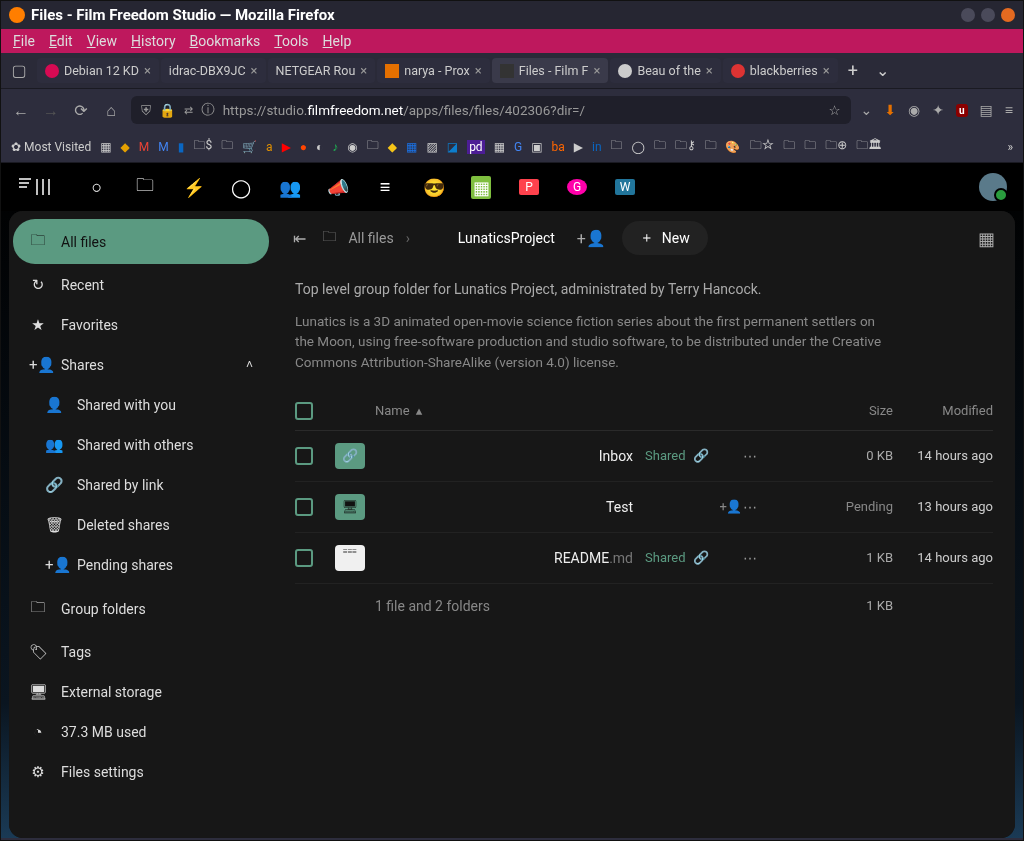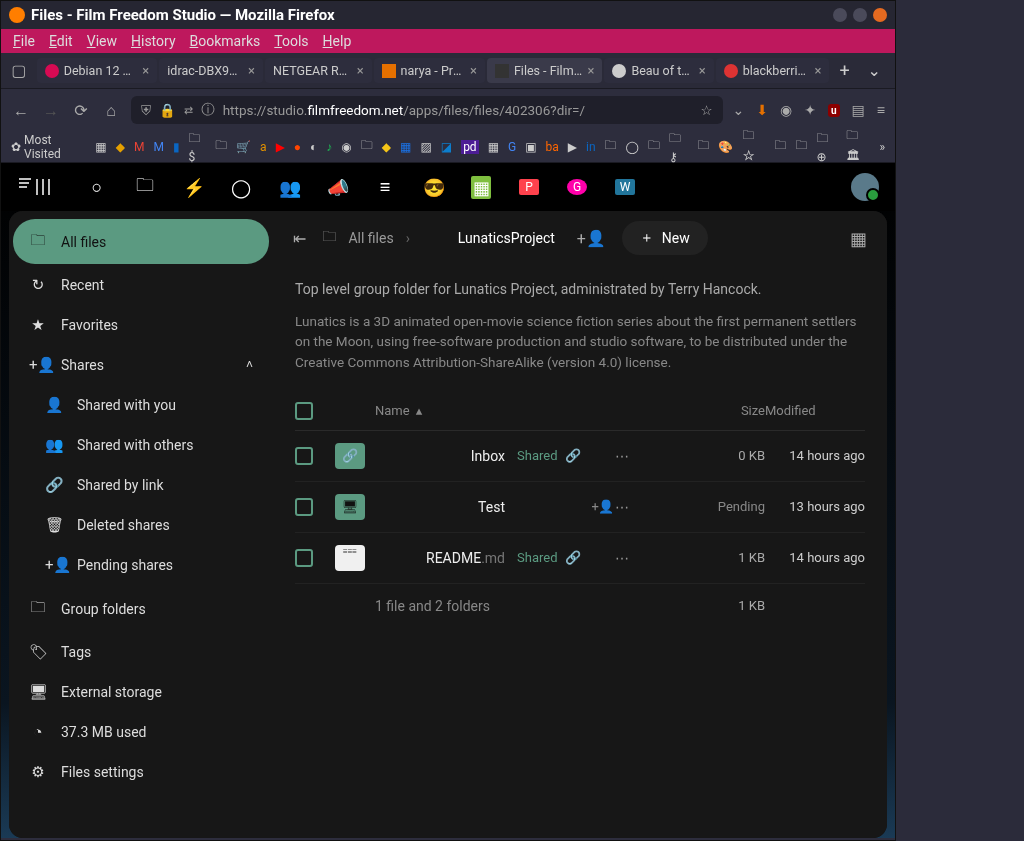--- a/index.html
+++ b/index.html
@@ -6,21 +6,21 @@
 body {
   font-family: -apple-system, BlinkMacSystemFont, "Segoe UI", Roboto, sans-serif;
   background: #2b2b3a;
   width: 1024px;
   height: 841px;
   overflow: hidden;
   color: #e0e0e0;
 }
 .window {
   background: #2d2d3d;
-  width: 896px;
+  width: 1024px;
   height: 841px;
   border: 1px solid #111;
 }
 .title-bar {
   display: flex;
   align-items: center;
   padding: 4px 8px;
   background: #262632;
   height: 28px;
 }
@@ -528,21 +528,21 @@
                   <div class="ft-checkbox"></div>
                 </div>
               <div></div>
               <div class="sortable">
                 <span>Name</span>
                 <span>▴</span>
               </div>
               <div></div>
               <div></div>
               <div style="text-align:right">Size</div>
-              <div style="text-align:left">Modified</div>
+              <div style="text-align:right">Modified</div>
             </div>
 
             <div class="ft-row">
               <div>
                   <div class="ft-checkbox"></div>
                 </div>
               <div>
                   <div class="ft-icon folder">🔗</div>
                 </div>
               <div class="ft-name">Inbox</div>

